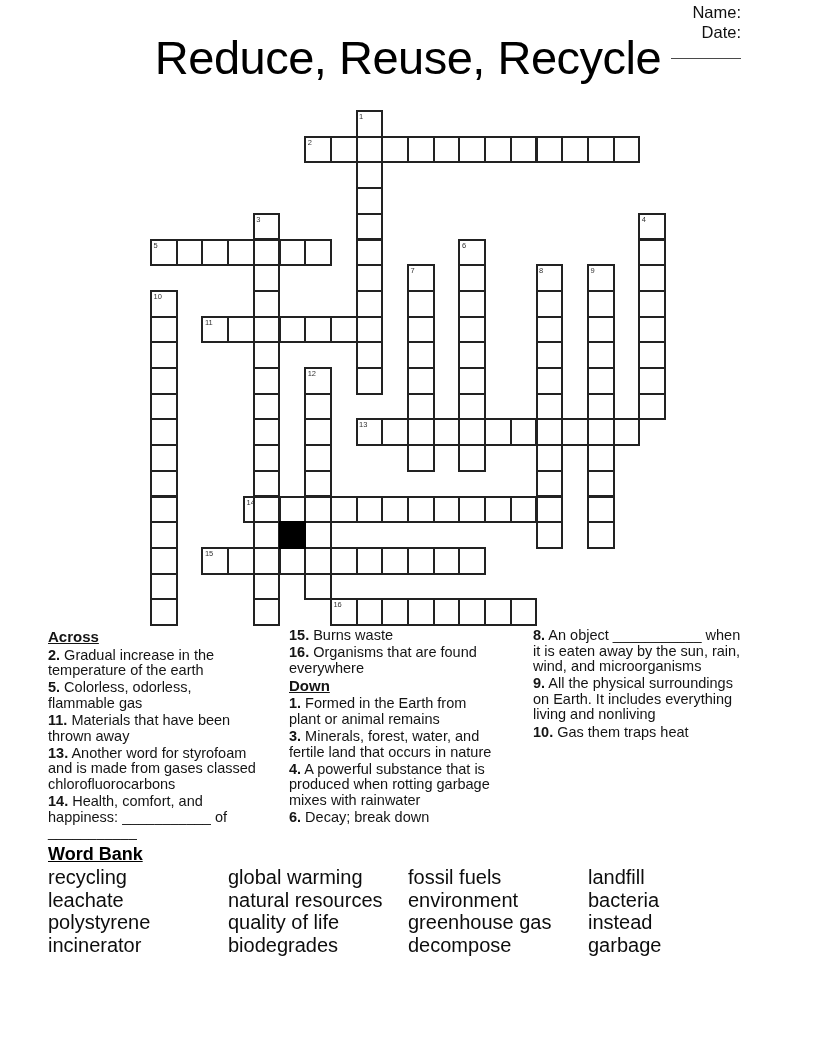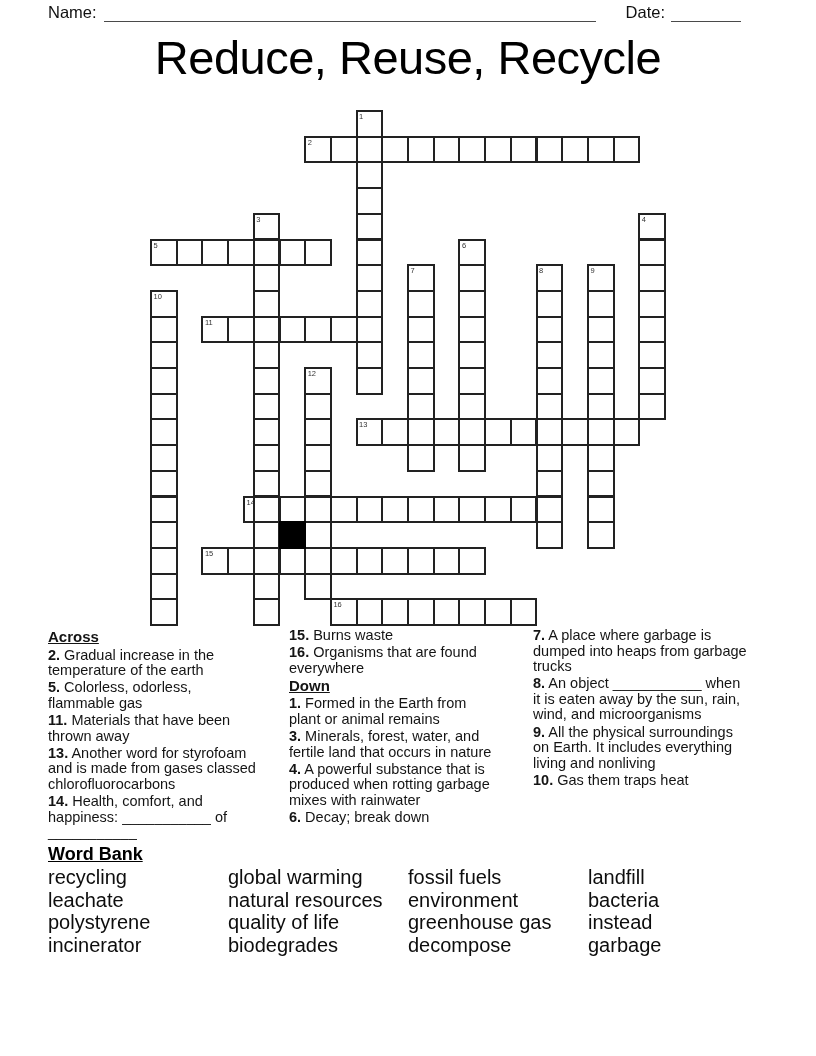--- a/index.html
+++ b/index.html
@@ -1,21 +1,21 @@
 <!DOCTYPE html>
 <html><head>
 <meta charset="utf-8">
 <style>
   html,body{margin:0;padding:0;}
   body{width:816px;height:1056px;background:#ffffff;position:relative;
        font-family:"Liberation Sans","DejaVu Sans",sans-serif;color:#111;overflow:hidden;}
 
   
   .topline{position:absolute;left:48px;top:3px;right:75px;display:flex;align-items:flex-end;
-           font-size:16.5px;line-height:19px;color:#111;}
+           font-size:16.5px;line-height:19px;color:#111;flex-direction:column;}
   .topline .lbl{white-space:nowrap;}
   .blank{border-bottom:1.5px solid #4a4a4a;height:16px;}
   .name-blank{flex:1;margin-left:7px;}
   .date-lbl{margin-left:30px;}
   .date-blank{width:70px;margin-left:6px;}
 
   
   .title{position:absolute;top:30px;left:0;width:816px;text-align:center;
          font-size:47px;font-weight:400;letter-spacing:-0.5px;color:#000;white-space:nowrap;}
 
@@ -257,21 +257,20 @@
 <div class="clue-col" id="ccol1">
     <div class="clue"><span class="cnum">15.</span><span class="ctext"> Burns waste</span></div>
     <div class="clue"><span class="cnum">16.</span><span class="ctext"> Organisms that are found everywhere</span></div>
     <div class="clue-header">Down</div>
     <div class="clue"><span class="cnum">1.</span><span class="ctext"> Formed in the Earth from plant or animal remains</span></div>
     <div class="clue"><span class="cnum">3.</span><span class="ctext"> Minerals, forest, water, and fertile land that occurs in nature</span></div>
     <div class="clue"><span class="cnum">4.</span><span class="ctext"> A powerful substance that is produced when rotting garbage mixes with rainwater</span></div>
     <div class="clue"><span class="cnum">6.</span><span class="ctext"> Decay; break down</span></div>
   </div>
 <div class="clue-col" id="ccol2">
-    <div class="clue"><span class="cnum">7.</span><span class="ctext"> A place where garbage is dumped into heaps from garbage trucks</span></div>
     <div class="clue"><span class="cnum">8.</span><span class="ctext"> An object ___________ when it is eaten away by the sun, rain, wind, and microorganisms</span></div>
     <div class="clue"><span class="cnum">9.</span><span class="ctext"> All the physical surroundings on Earth. It includes everything living and nonliving</span></div>
     <div class="clue"><span class="cnum">10.</span><span class="ctext"> Gas them traps heat</span></div>
   </div>
 
 <div class="wb-header">Word Bank</div>
 <div class="wb-col" id="wbcol0">
     <div class="wb-word">recycling</div>
     <div class="wb-word">leachate</div>
     <div class="wb-word">polystyrene</div>

